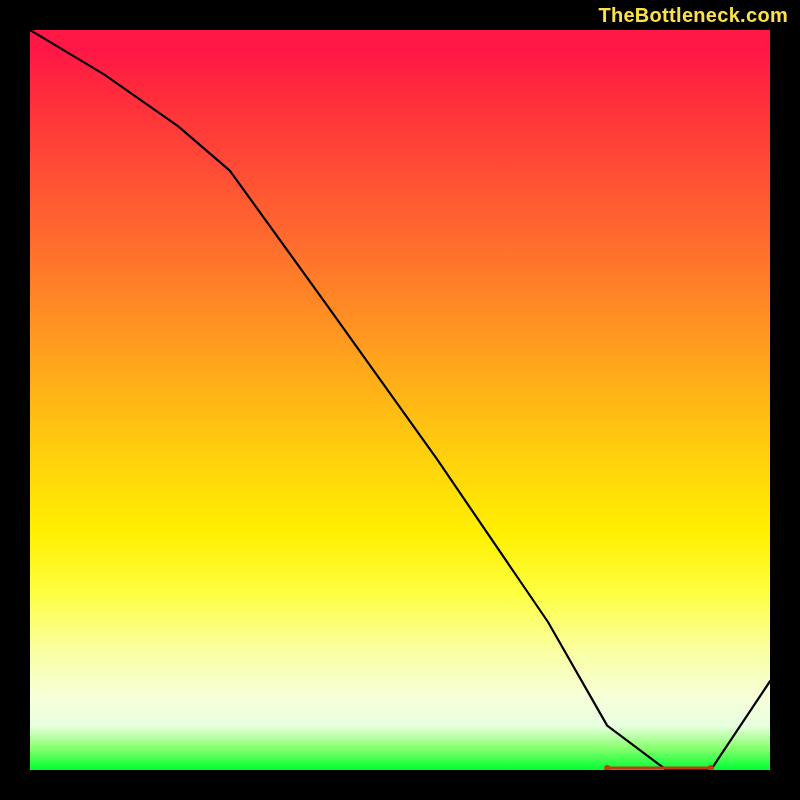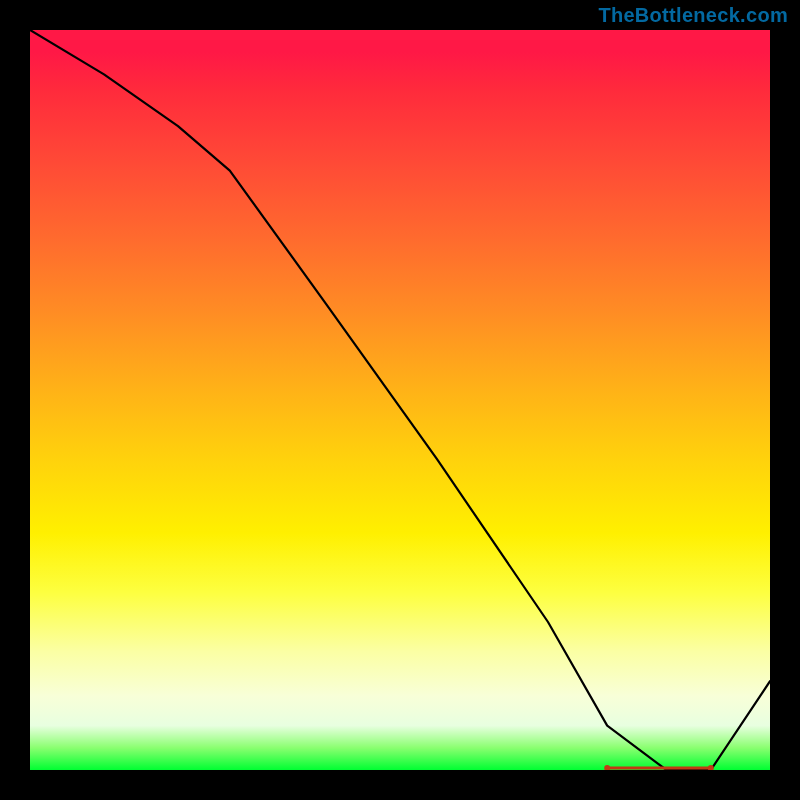--- a/index.html
+++ b/index.html
@@ -14,21 +14,21 @@
   .stage {
     position: relative;
     width: 800px;
     height: 800px;
     background: #000;
   }
   .watermark {
     position: absolute;
     top: 4px;
     right: 12px;
-    color: #0369a1;
+    color: #fde047;
     font-size: 20px;
     font-weight: 600;
     letter-spacing: 0.3px;
     user-select: none;
   }
   .plot {
     position: absolute;
     left: 30px;
     top: 30px;
     width: 740px;

